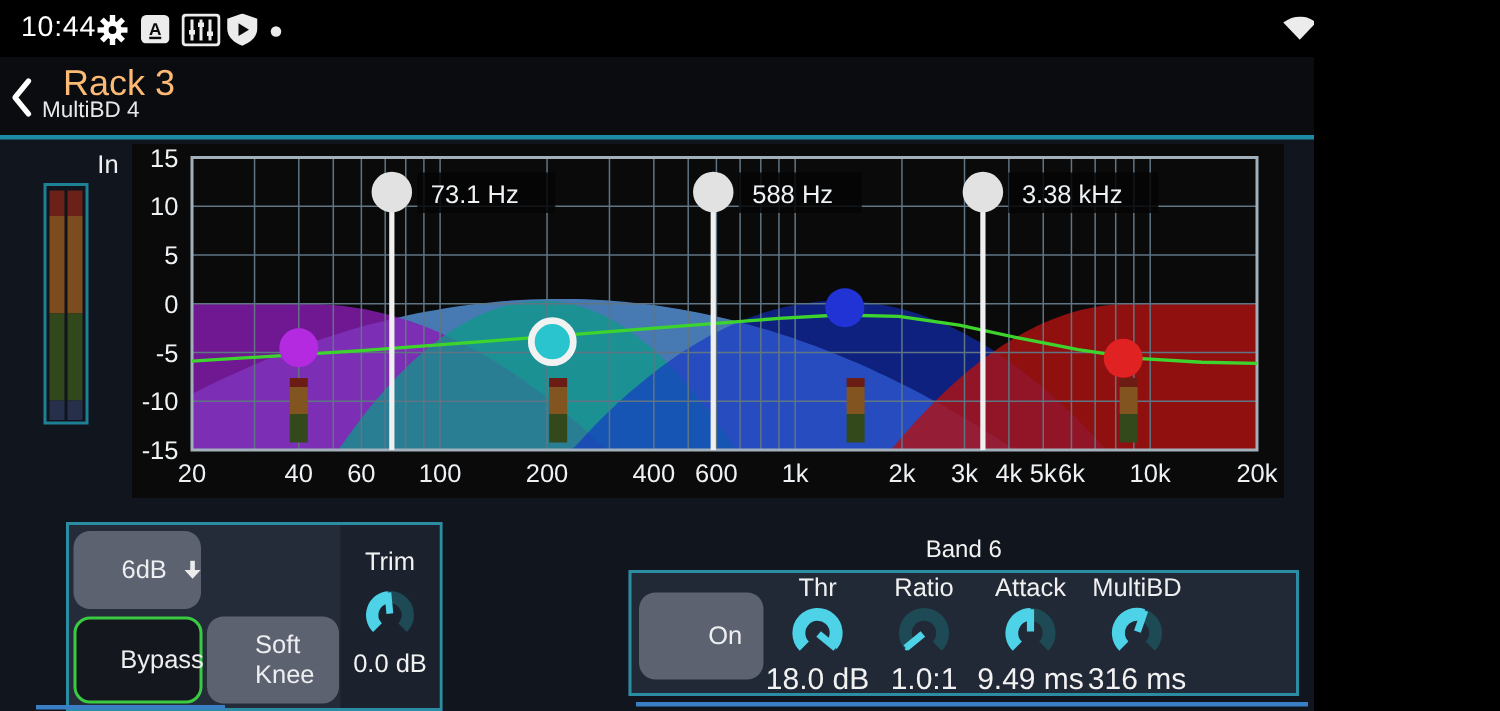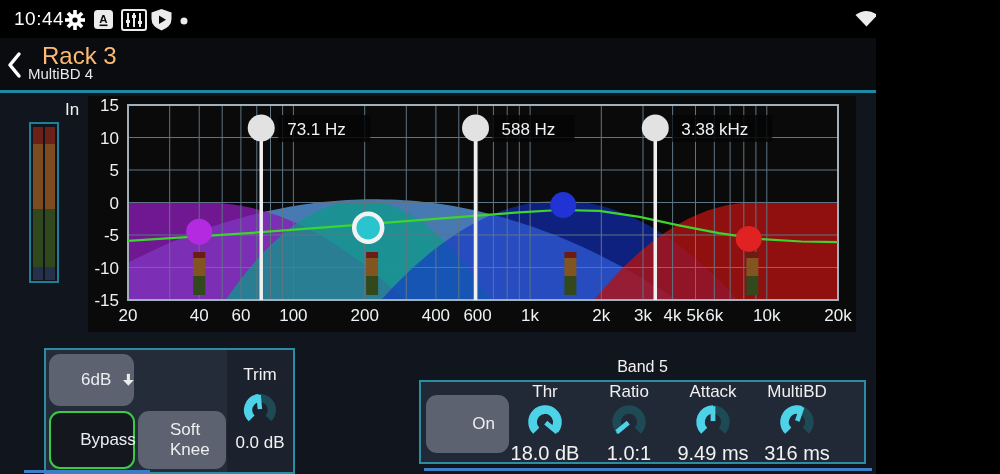--- a/index.html
+++ b/index.html
@@ -266,26 +266,26 @@
     <div class="abs knob-widget" id="trim-knob" style="left:193px;top:38px;width:42px">
         <svg viewBox="-23 -23 46 46" width="42" height="42">
           <path d="M-9.19,9.19 A13,13 0 1 1 9.19,9.19" fill="none" stroke="#1d4a54" stroke-width="9"></path>
           <path d="M-9.19,9.19 A13,13 0 0 1 -1.22,-12.94" fill="none" stroke="#4ed2e8" stroke-width="9"></path>
           <line x1="0" y1="-1" x2="0" y2="-16.5" stroke="#4ed2e8" stroke-width="5" transform="rotate(-5.4)"></line>
         </svg>
       </div>
     <div class="abs" style="left:181px;top:83px;width:66px;text-align:center;font-size:17px">0.0 dB</div>
   </div>
 
-  <div class="abs" id="band-title" style="left:419px;top:358px;width:447px">Band 5</div>
+  <div class="abs" id="band-title" style="left:419px;top:358px;width:447px">Band 6</div>
   <div class="abs panel" style="left:419px;top:380px;width:447px;height:84px;background:#212836">
     <div class="abs btn" style="left:5px;top:13px;width:83px;height:58px">
       <span>On</span>
     </div>
-    <div class="abs" id="knob-row" style="left:89px;top:1px;display:flex;gap:14px">
+    <div class="abs" id="knob-row" style="left:89px;top:1px;display:flex;gap:1px">
         <div class="knob-col">
           <div class="knob-label">Thr</div>
           <div class="knob-widget">
             <svg viewBox="-23 -23 46 46" width="44" height="44">
               <path d="M-9.19,9.19 A13,13 0 1 1 9.19,9.19" fill="none" stroke="#1d4a54" stroke-width="9"></path>
               <path d="M-9.19,9.19 A13,13 0 1 1 10.02,8.29" fill="none" stroke="#4ed2e8" stroke-width="9"></path>
               <line x1="0" y1="-1" x2="0" y2="-16.5" stroke="#4ed2e8" stroke-width="5" transform="rotate(129.6)"></line>
             </svg>
           </div>
           <div class="knob-value">18.0 dB</div>

